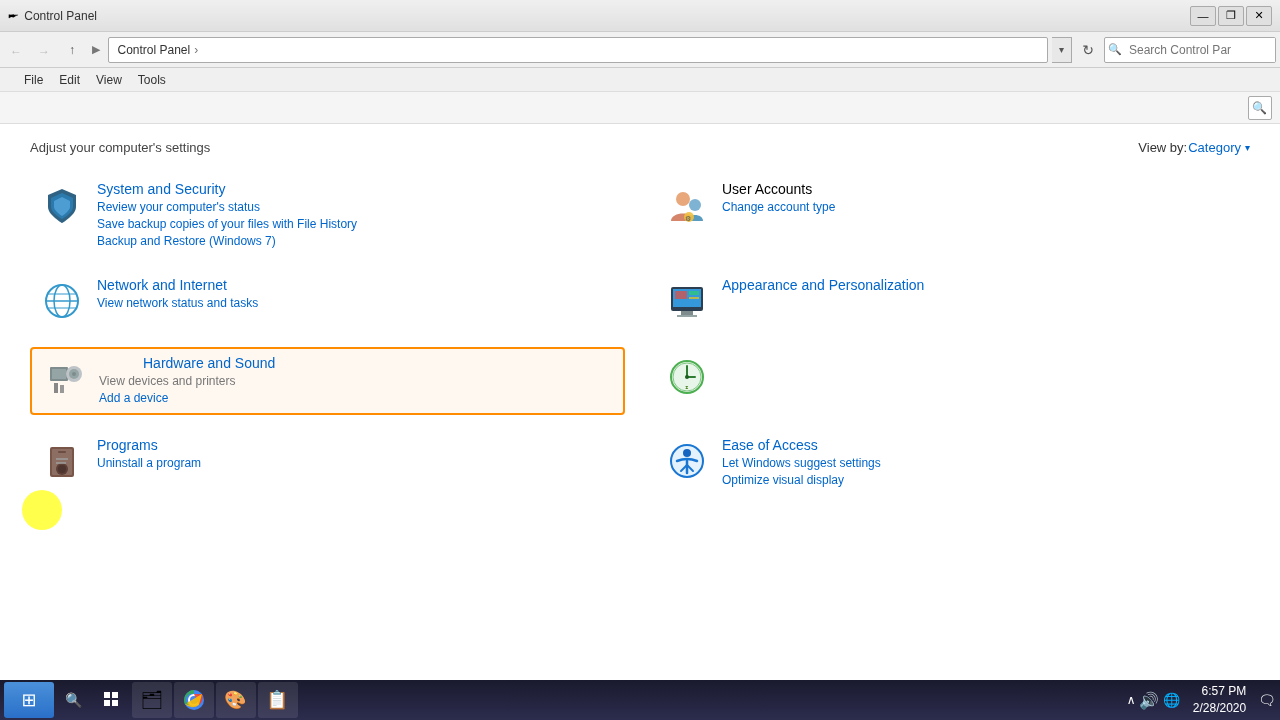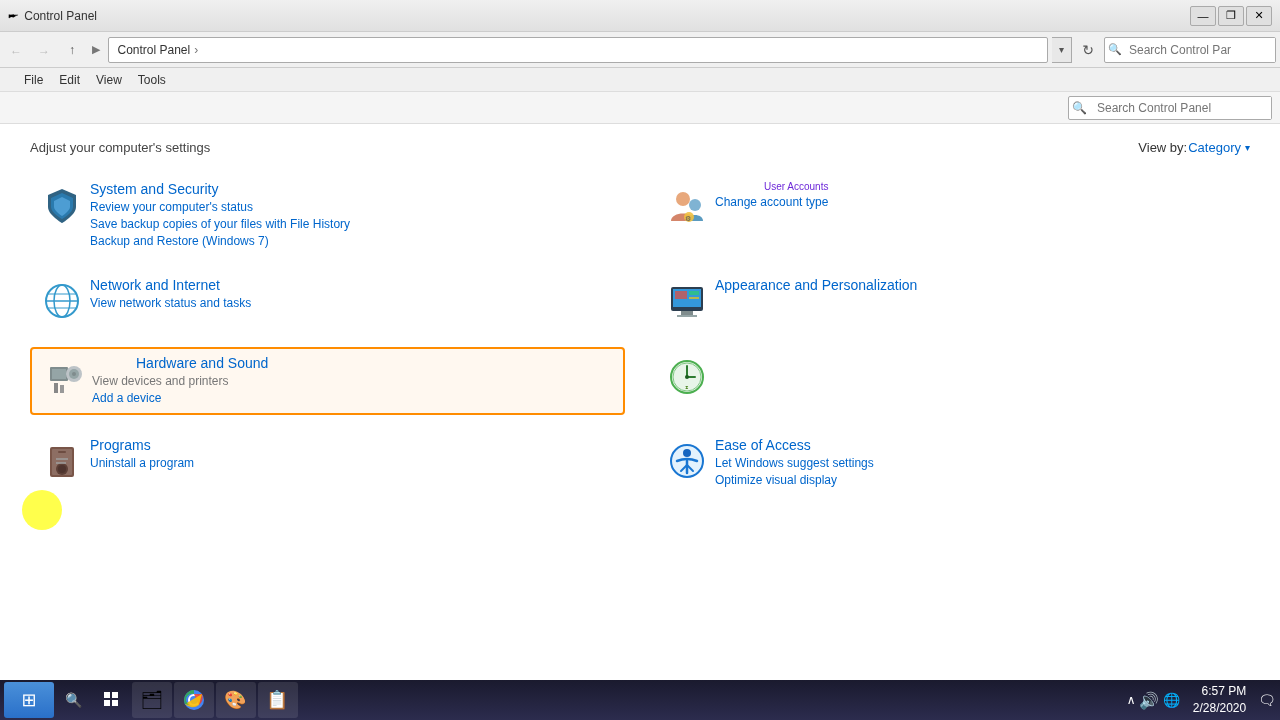--- a/index.html
+++ b/index.html
@@ -118,21 +118,21 @@
       display: flex; align-items: center; gap: 4px; cursor: pointer; color: #0066cc; font-size: 13px;
     }
 
     
     .categories-grid {
       display: grid;
       grid-template-columns: 1fr 1fr;
       gap: 16px 30px;
     }
     .category-item {
-      display: flex; align-items: flex-start; gap: 4px; cursor: pointer;
+      display: flex; align-items: flex-start; gap: 11px; cursor: pointer;
       padding: 6px 8px; border-radius: 4px;
     }
     .category-icon {
       width: 48px; height: 48px; flex-shrink: 0;
       display: flex; align-items: center; justify-content: center;
     }
     .category-text h3 { font-size: 14px; color: #0066cc; font-weight: normal; margin-bottom: 2px; }
     .category-text .sub-link { font-size: 12px; color: #0066cc; display: block; line-height: 1.4; }
 
     
@@ -220,21 +220,20 @@
 <div class="menu-bar">
   <span class="menu-item">File</span>
   <span class="menu-item">Edit</span>
   <span class="menu-item">View</span>
   <span class="menu-item">Tools</span>
 </div>
 
 <div class="toolbar">
   <div class="toolbar-search">
     <span class="toolbar-search-icon">🔍</span>
-    <input style="border: none; outline: none; width: 180px; height: 22px; padding: 0px 6px; font-size: 12px; color: rgb(153, 153, 153);" placeholder="Search Control Panel">
   </div>
 </div>
 
 <div class="main-content" style="position:relative; padding-top: 16px;">
   <div class="content-header">
     <span class="adjust-text">Adjust your computer's settings</span>
     <div class="view-by">
       <span>View by:</span>
       <span class="category-btn">
         <span>Category</span>
@@ -266,21 +265,21 @@
         <svg width="40" height="40" viewBox="0 0 40 40">
           <circle cx="16" cy="14" r="7" fill="#e8a87c"></circle>
           <path d="M4 36 C4 26 28 26 28 36" fill="#d4856a"></path>
           <circle cx="28" cy="20" r="6" fill="#7fb3d3"></circle>
           <path d="M20 36 C20 28 36 28 36 36" fill="#5a9bc0"></path>
           <circle cx="22" cy="32" r="5" fill="#f0c040" opacity="0.9"></circle>
           <text x="18" y="36" font-size="7" fill="#555">⚙</text>
         </svg>
       </div>
       <div class="category-text">
-        <h3 style="color:#6d28d9; font-size:10px; font-weight:normal; cursor:pointer;text-align:right;">User Accounts</h3>
+        <h3 style="color:#000000; font-size:14px; font-weight:normal; cursor:pointer;">User Accounts</h3>
         <span class="sub-link">Change account type</span>
       </div>
     </div>
 
     <div class="category-item">
       <div class="category-icon">
         <svg width="40" height="40" viewBox="0 0 40 40">
           <circle cx="20" cy="20" r="16" fill="none" stroke="#3399cc" stroke-width="2"></circle>
           <ellipse cx="20" cy="20" rx="8" ry="16" fill="none" stroke="#3399cc" stroke-width="1.5"></ellipse>
           <line x1="4" y1="20" x2="36" y2="20" stroke="#3399cc" stroke-width="1.5"></line>

